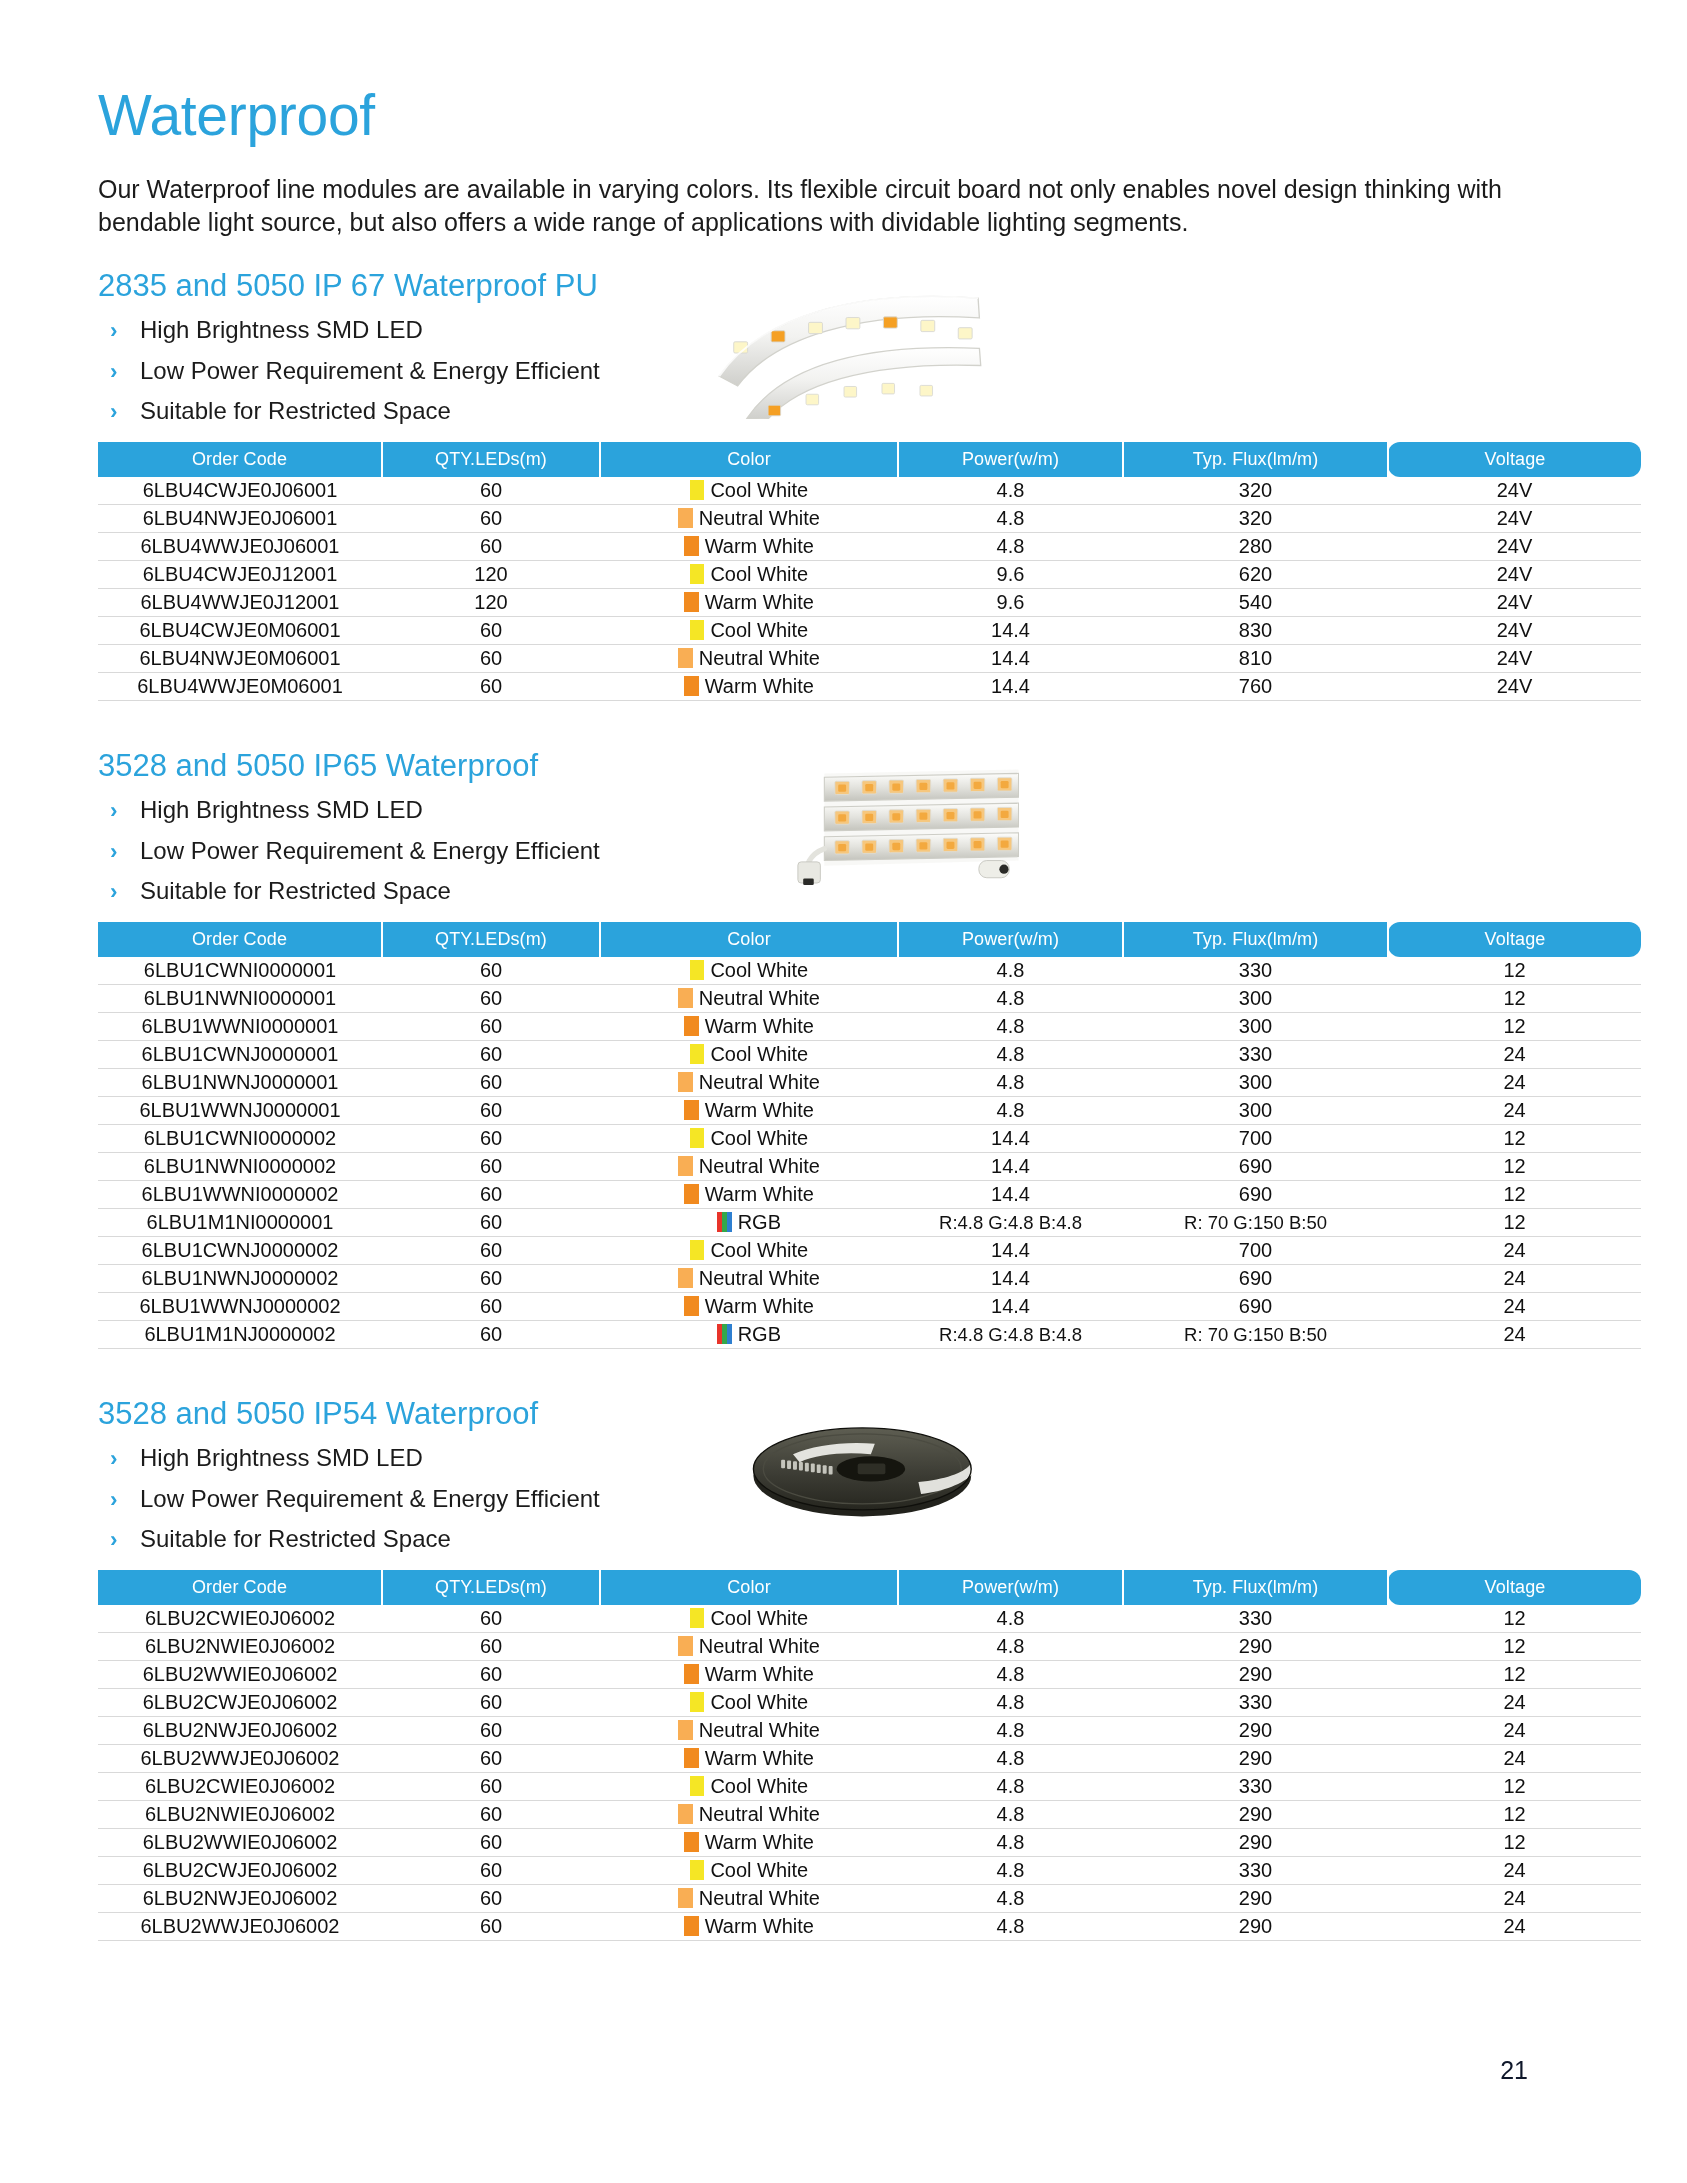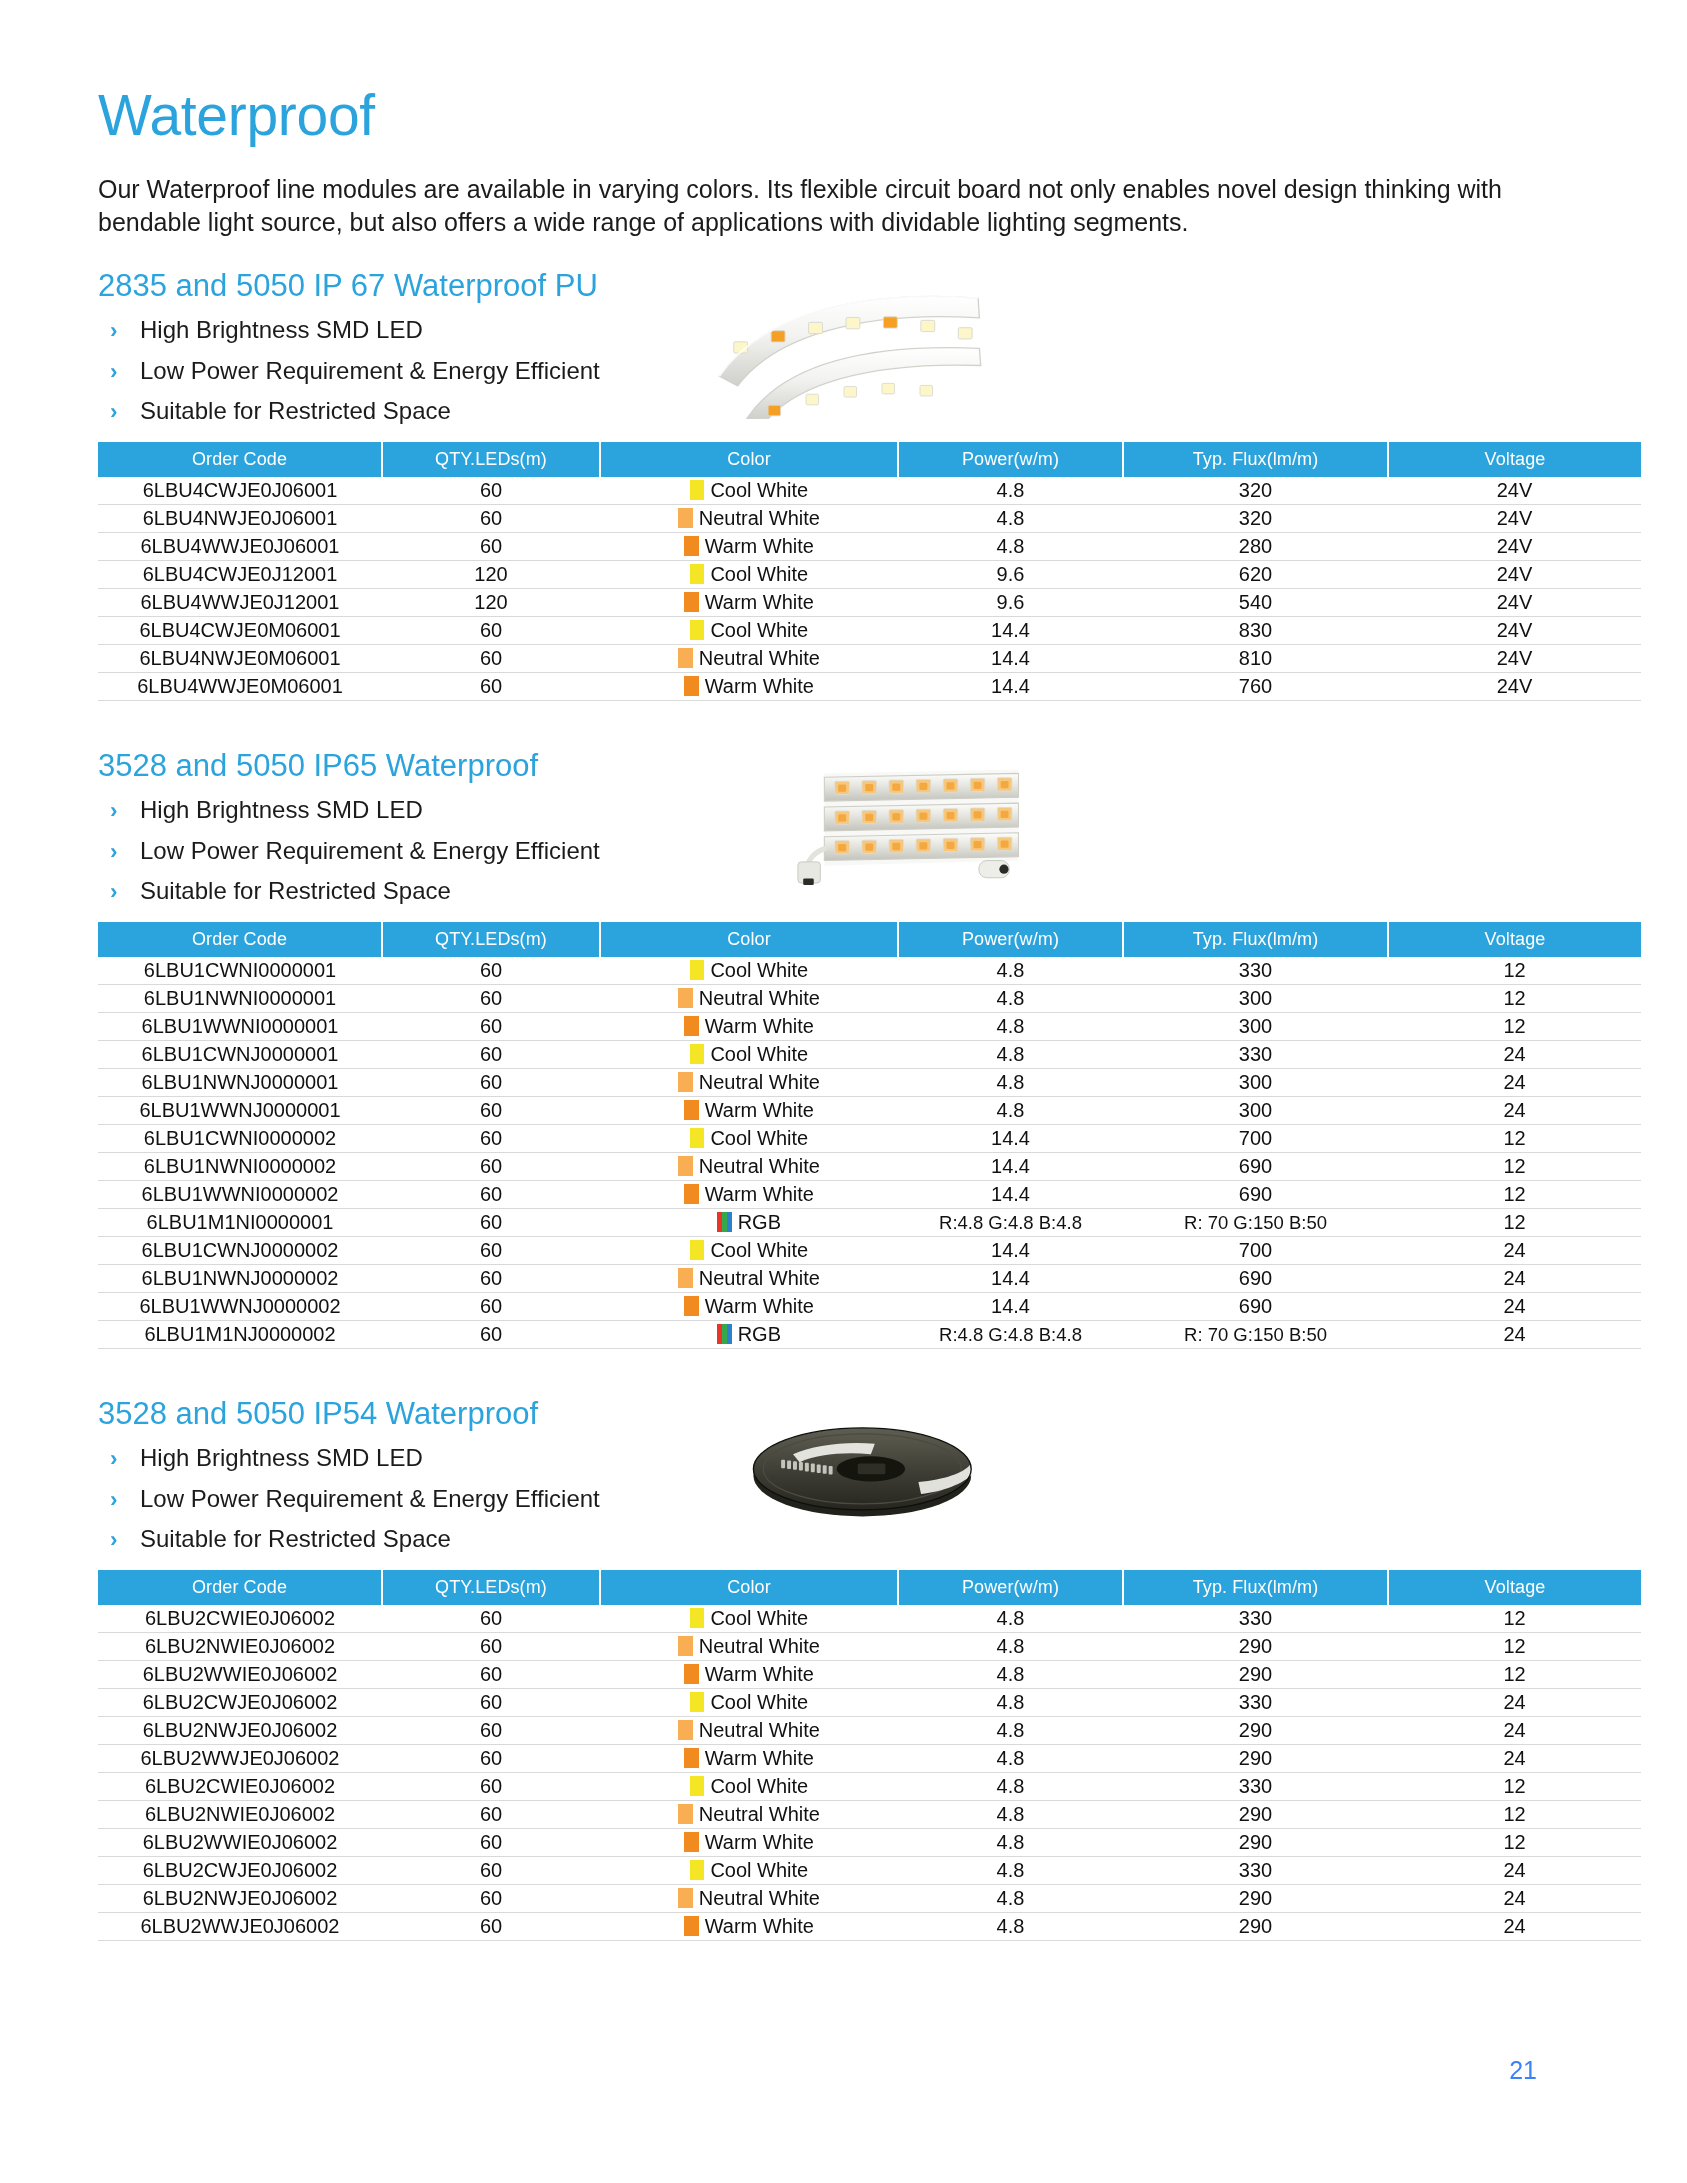--- a/index.html
+++ b/index.html
@@ -78,21 +78,21 @@
     background:#2BA3DC;
     color:#ffffff;
     font-size:18px;
     font-weight:400;
     height:35px;
     padding:0;
     text-align:center;
     border-right:2px solid #ffffff;
     letter-spacing:0.1px;
   }
-  table.spec thead th:last-child { border-right:none; }
+  table.spec thead th:last-child { border-right:none;border-radius:12px; }
   table.spec tbody td {
     font-size:20px;
     color:#111111;
     height:27px;
     padding:0;
     text-align:center;
     border-bottom:1.3px solid #d9d9d9;
     vertical-align:middle;
     white-space:nowrap;
   }
@@ -111,23 +111,23 @@
     background:linear-gradient(to right,
       #E8342A 0%, #E8342A 33.3%,
       #34A84A 33.3%, #34A84A 66.6%,
       #2E7FD0 66.6%, #2E7FD0 100%);
   }
   
   .sec-gap { height:49px; }
   
   .page-no {
     position:absolute;
-    right:150px; bottom:98px;
+    right:159px; bottom:98px;
     font-size:25px;
-    color:#3b82f6;
+    color:#0f172a;
   }
 </style>
 </head>
 <body>
 
 <div class="page">
 
   <h1 class="page-title">Waterproof</h1>
   <p class="intro">Our Waterproof line modules are available in varying colors. Its flexible circuit board not only enables novel design thinking with bendable light source, but also offers a wide range of applications with dividable lighting segments.</p>
 

